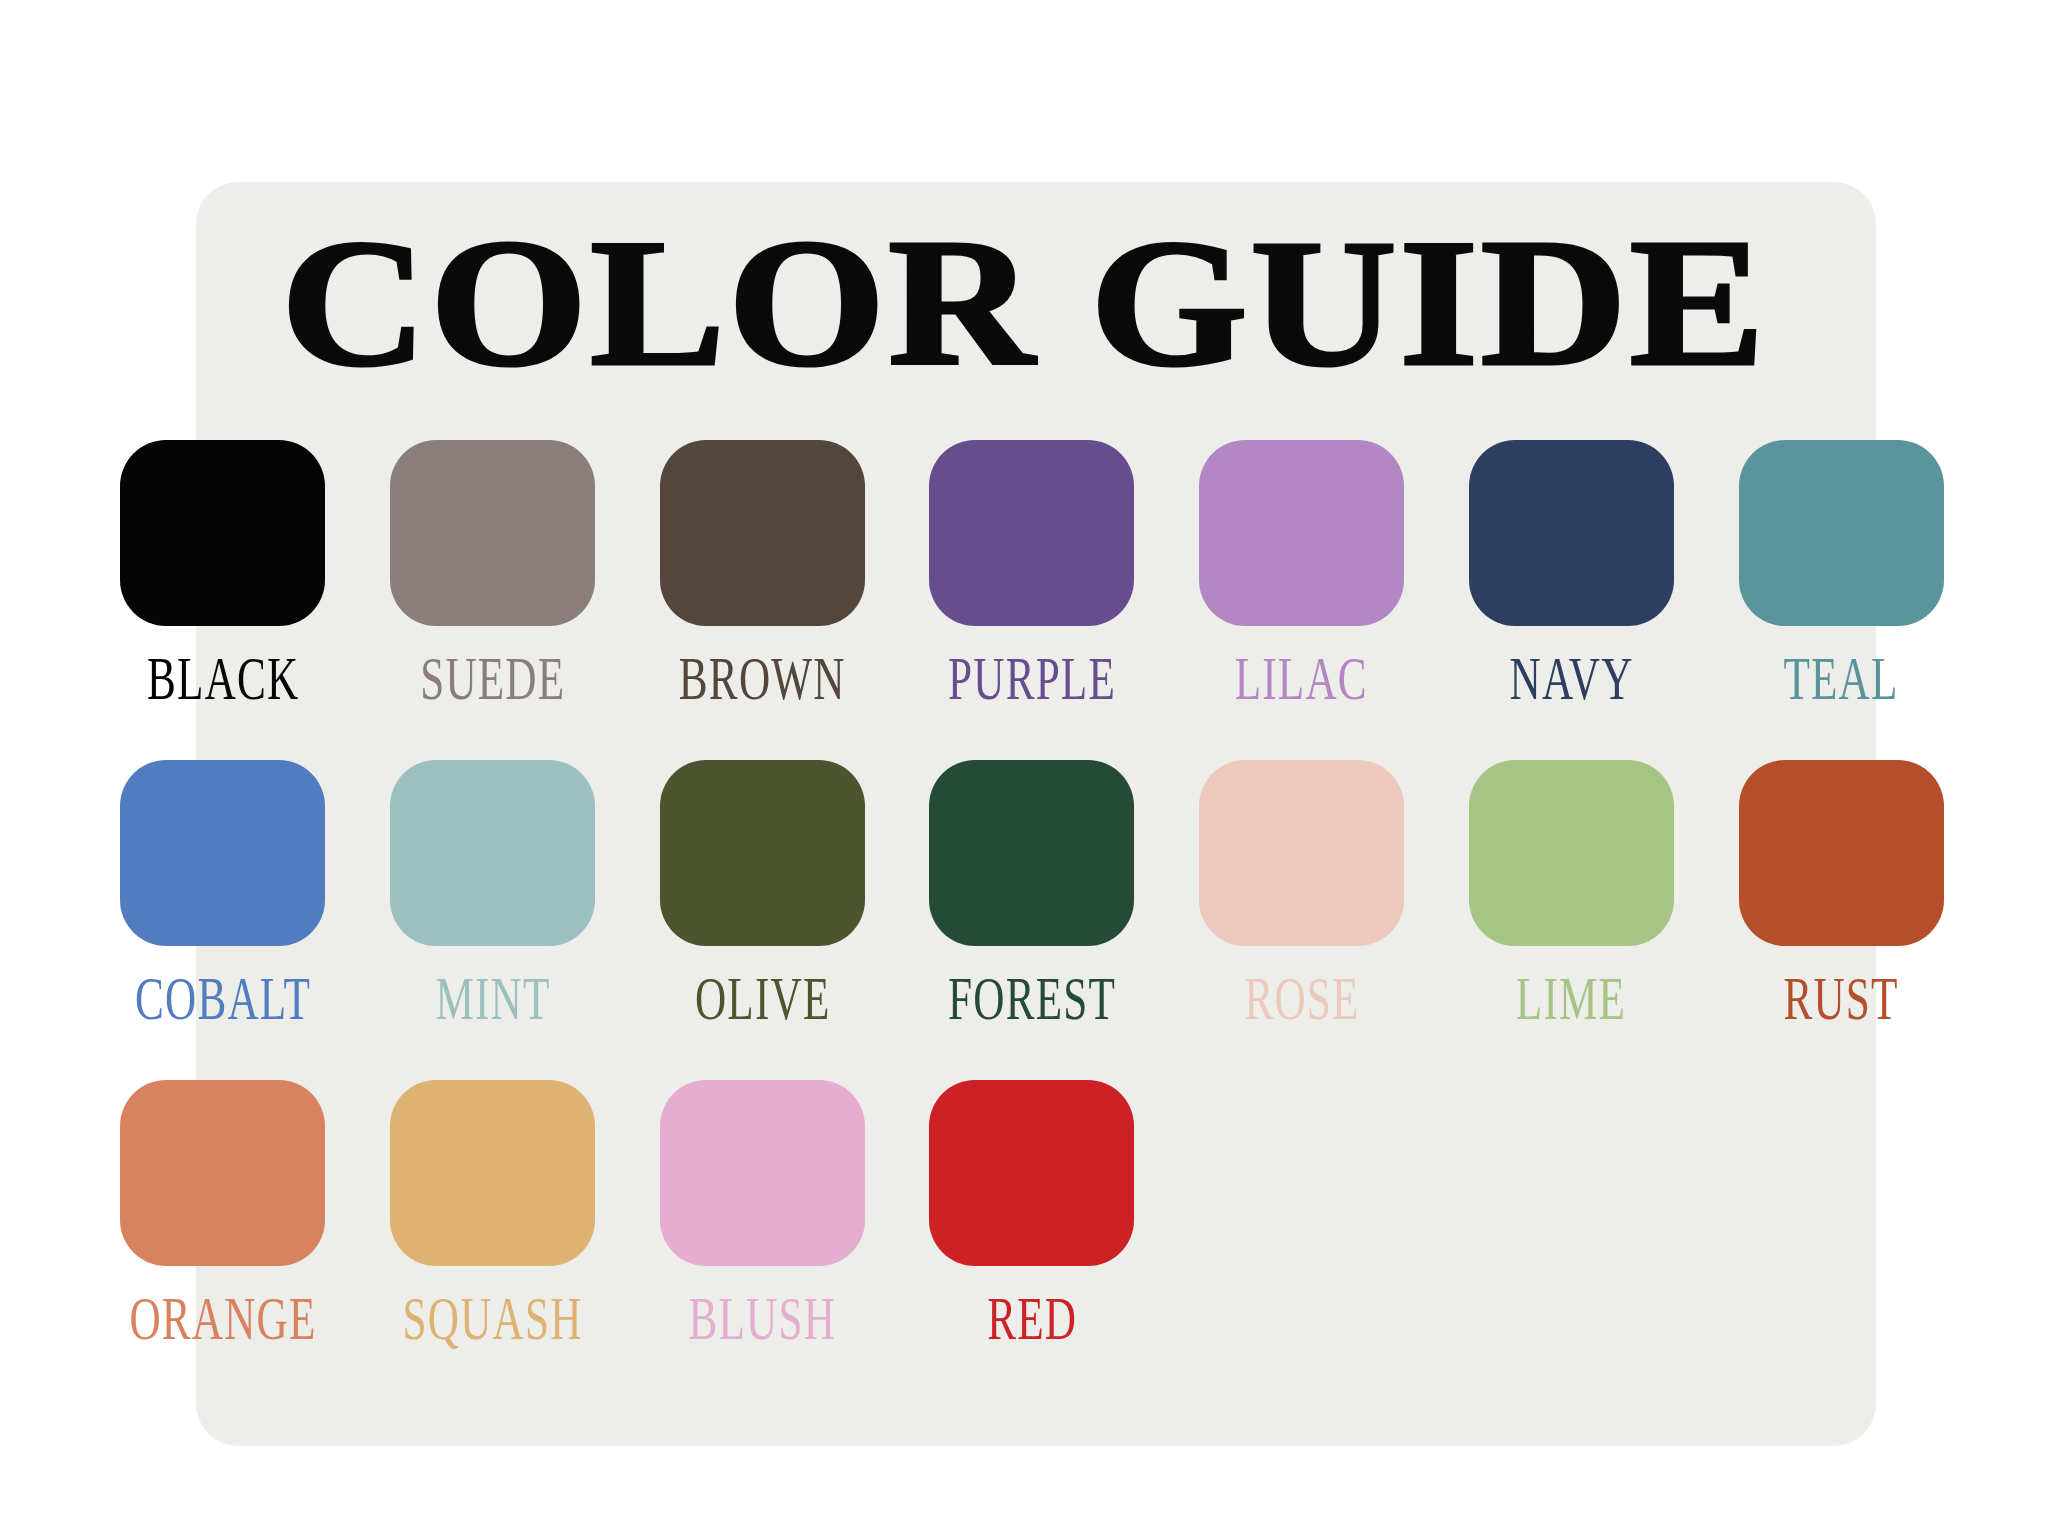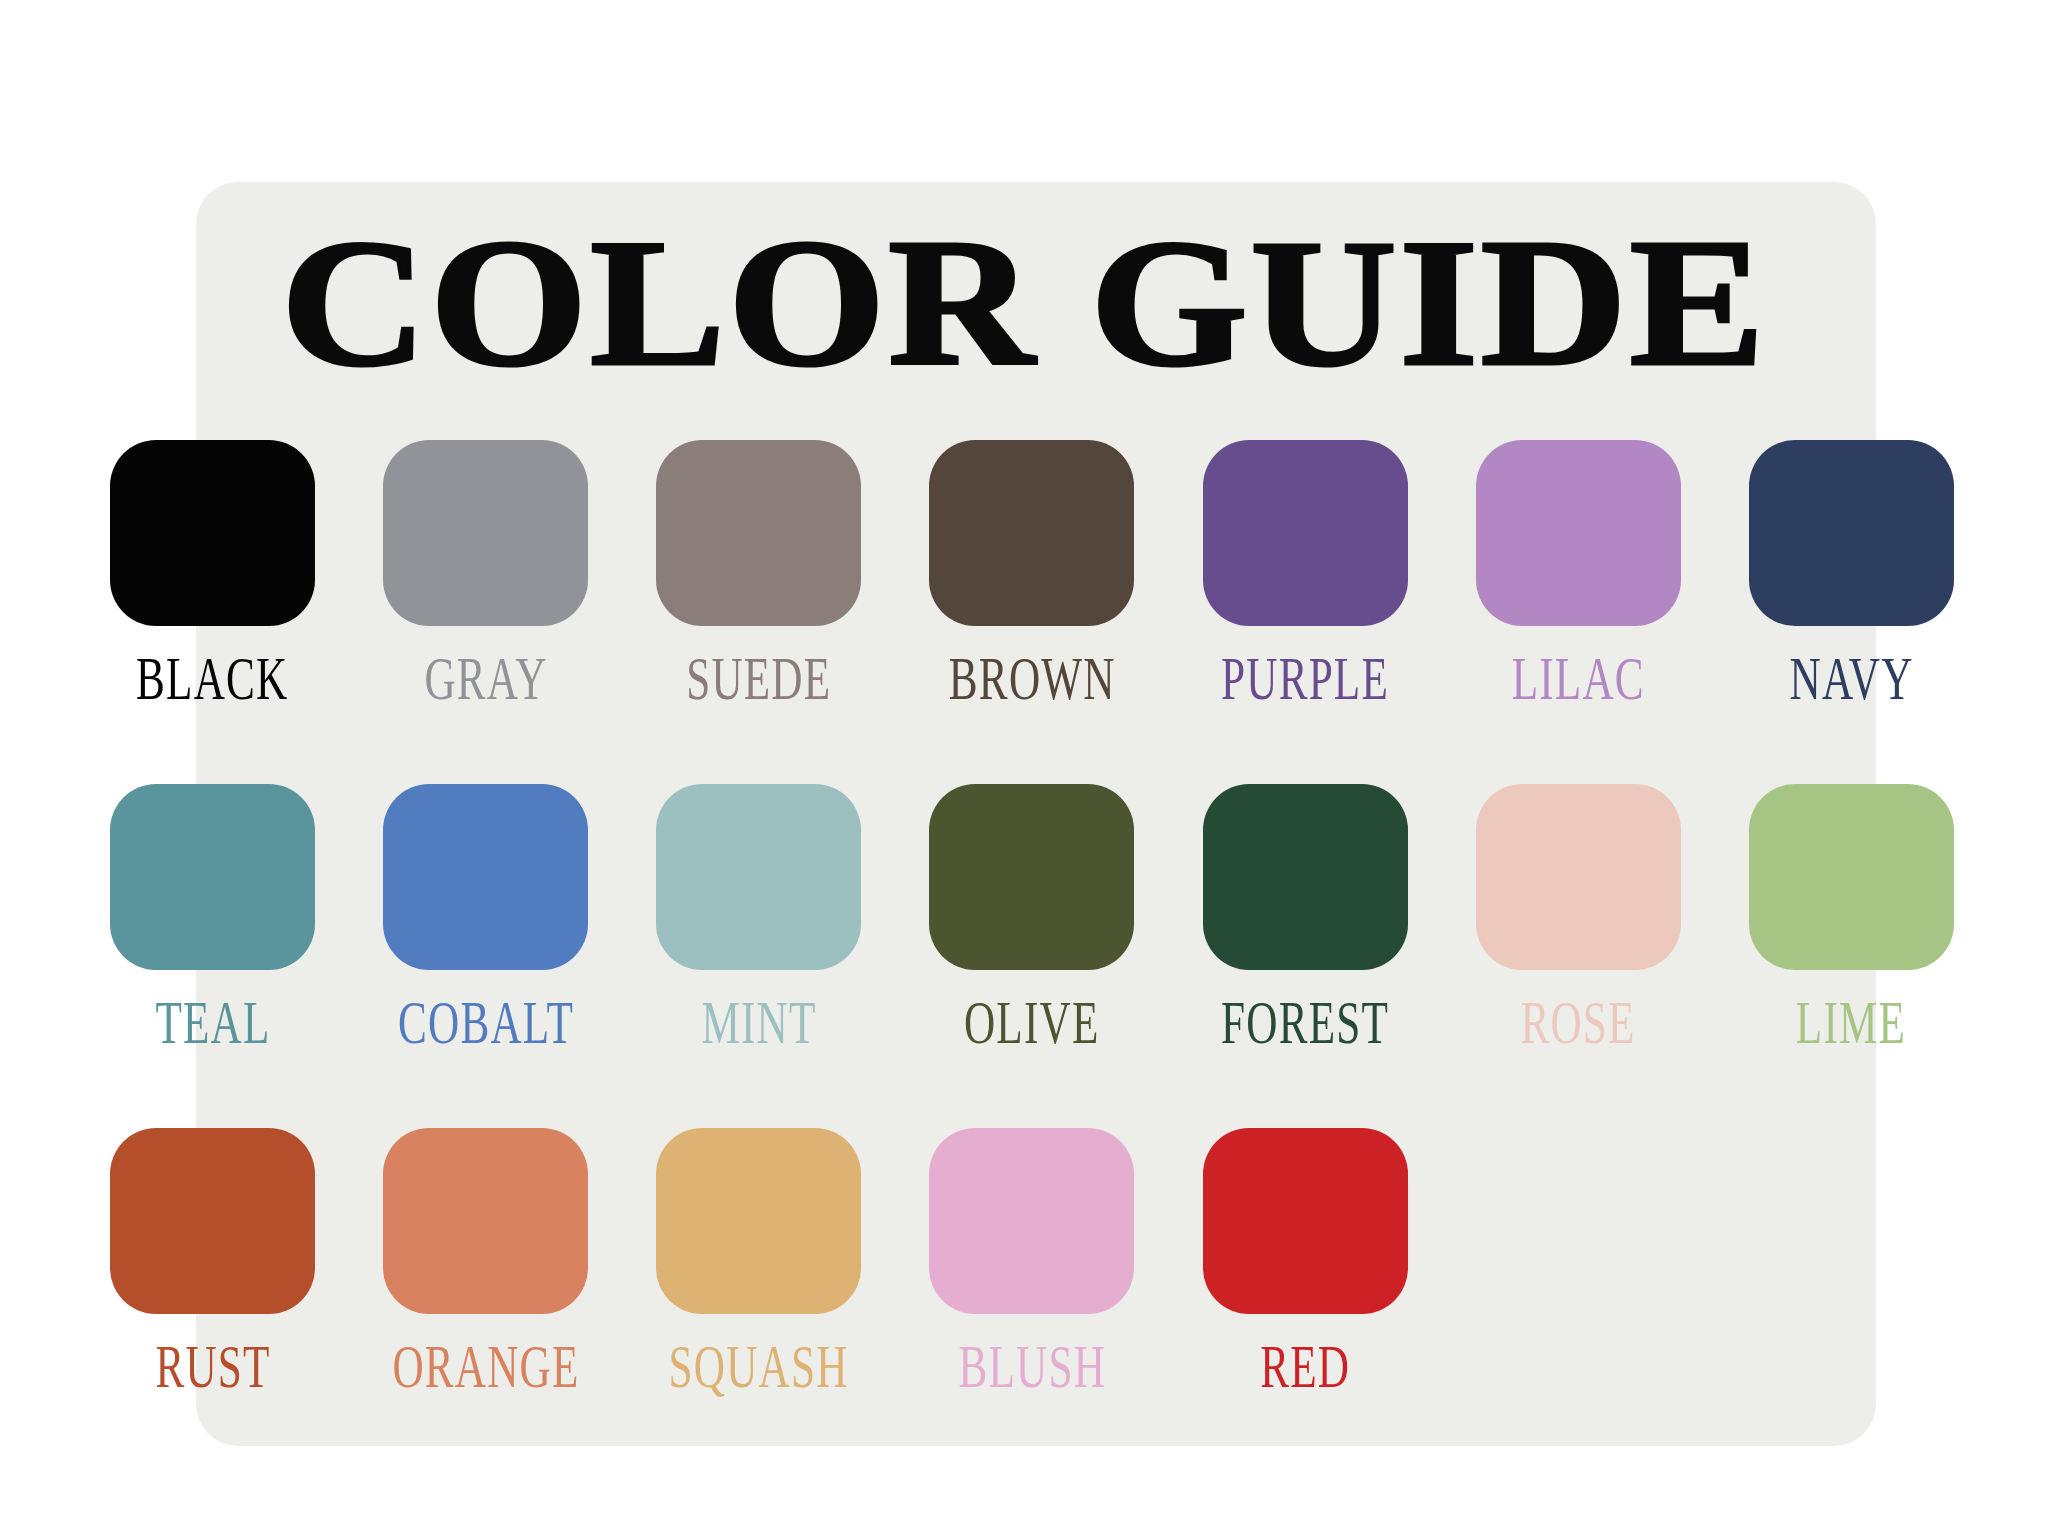--- a/index.html
+++ b/index.html
@@ -56,21 +56,20 @@
   #grid {
     position: absolute;
     left: 88px;
     top: 440px;
     width: 1888px;
     display: grid;
     grid-template-columns: repeat(7, 1fr);
     grid-auto-rows: auto;
     row-gap: 0px;
     column-gap: 0px;
-    gap: 24px;
   }
 
   .cell {
     display: flex;
     flex-direction: column;
     align-items: center;
     width: 100%;
   }
 
   .swatch {
@@ -99,24 +98,20 @@
 <div id="poster">
 
   <div id="card" style="background: rgb(237, 237, 234);"></div>
 
   <h1 id="title" style="color: rgb(10, 10, 10); -webkit-text-stroke: 3px rgb(10, 10, 10);">COLOR GUIDE</h1>
 
   <div id="grid">
       <div class="cell">
         <div class="swatch" style="background: rgb(5, 5, 5);"></div>
         <div class="swatch-label" style="color: rgb(5, 5, 5);">BLACK</div>
-      </div>
-      <div class="cell">
-        <div class="swatch" style="background: rgb(145, 147, 152);"></div>
-        <div class="swatch-label" style="color: rgb(145, 147, 152);">GRAY</div>
       </div>
       <div class="cell">
         <div class="swatch" style="background: rgb(139, 125, 121);"></div>
         <div class="swatch-label" style="color: rgb(139, 125, 121);">SUEDE</div>
       </div>
       <div class="cell">
         <div class="swatch" style="background: rgb(84, 70, 59);"></div>
         <div class="swatch-label" style="color: rgb(84, 70, 59);">BROWN</div>
       </div>
       <div class="cell">

